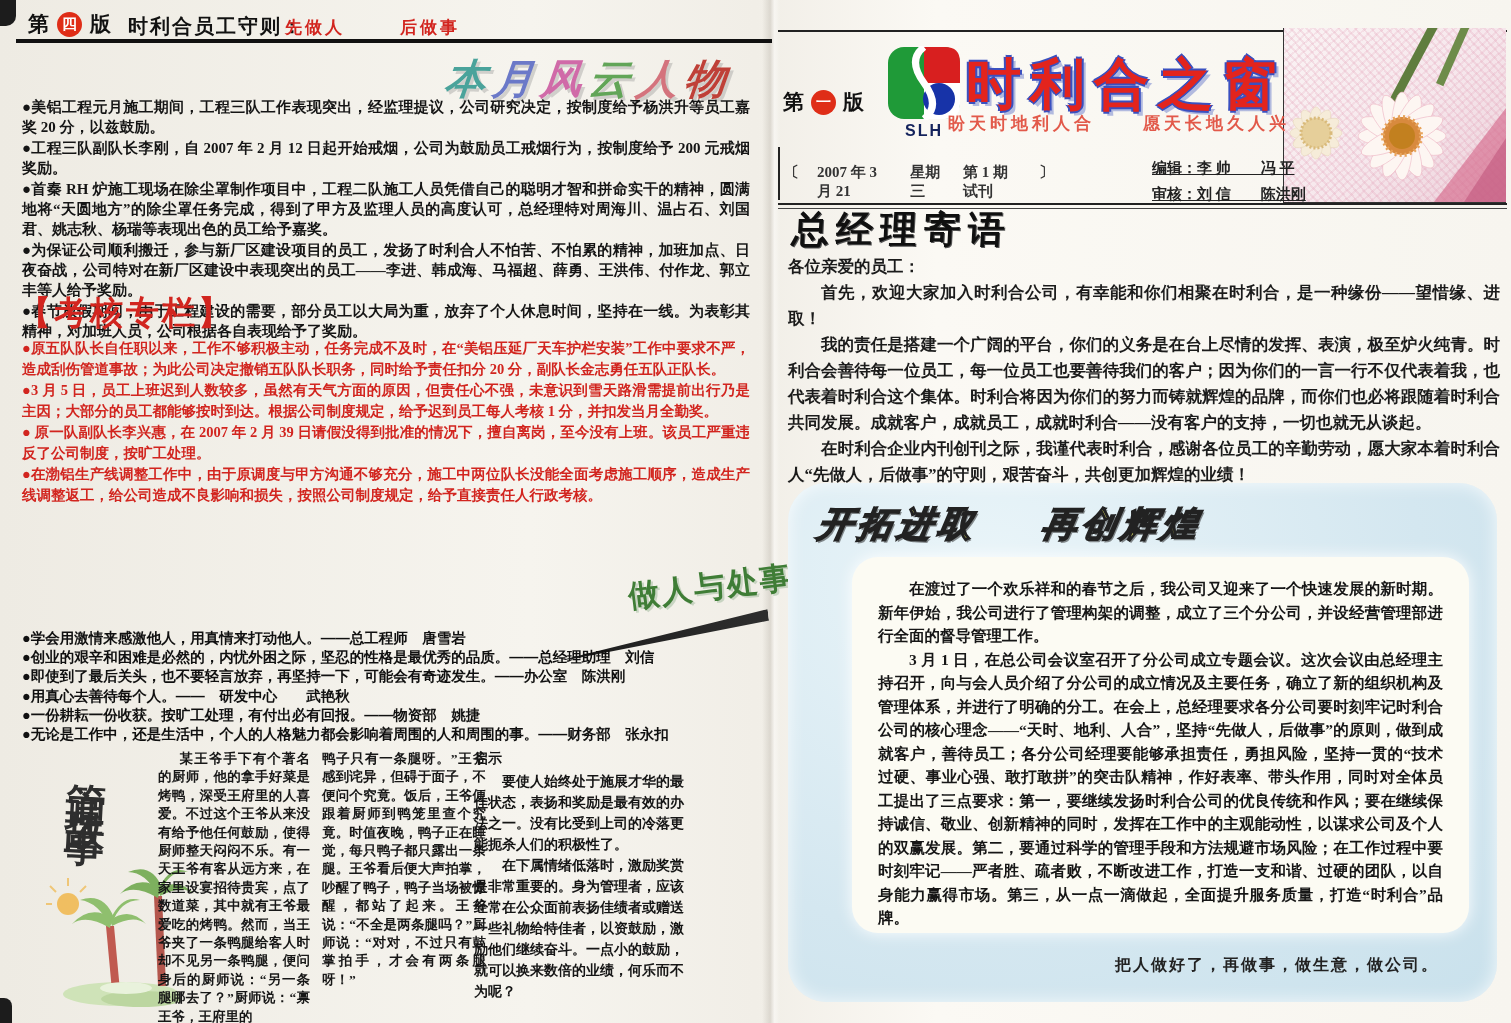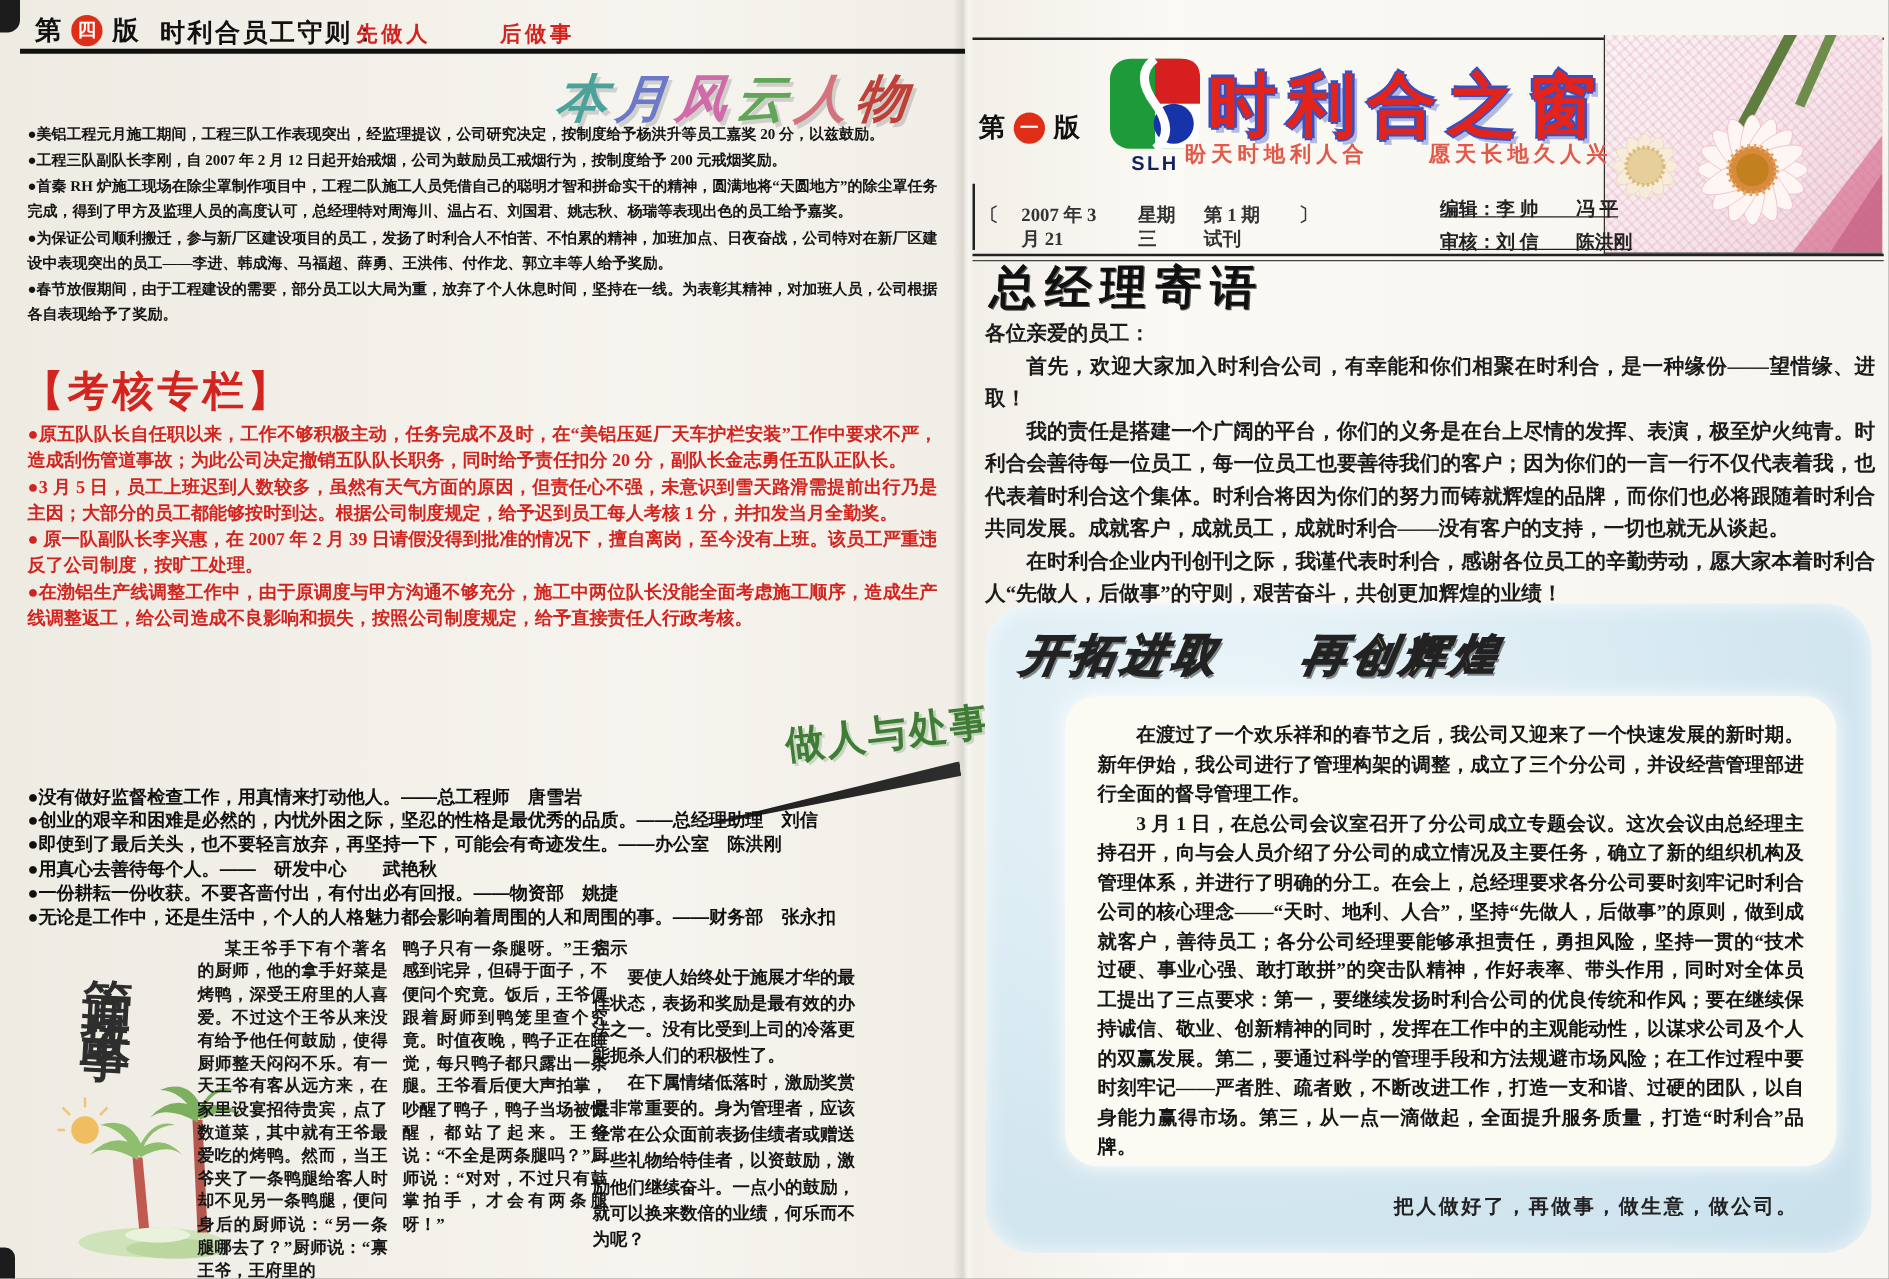--- a/index.html
+++ b/index.html
@@ -23,21 +23,21 @@
   .lp-rule{position:absolute;left:16px;top:39px;width:756px;height:4px;background:#111;}
 
   .monthly{position:absolute;left:445px;top:52px;font-family:"Liberation Serif",serif;
     font-size:41px;font-weight:900;font-style:italic;letter-spacing:7px;transform:skewX(-6deg);
     text-shadow:3px 3px 0 rgba(140,140,140,.35);}
   .monthly span:nth-of-type(1){color:#4aa39b;} .monthly span:nth-of-type(2){color:#6b79c8;}
   .monthly span:nth-of-type(3){color:#d06aa8;} .monthly span:nth-of-type(4){color:#62a558;}
   .monthly span:nth-of-type(5){color:#d4737d;} .monthly span:nth-of-type(6){color:#bf4038;}
 
   .news{position:absolute;left:22px;top:97px;width:728px;font-family:"Liberation Serif",serif;
-    font-size:12px;line-height:20px;font-weight:600;text-align:justify;color:#151515;}
+    font-size:15px;line-height:20px;font-weight:600;text-align:justify;color:#151515;}
   .news p{margin:0 0 1px 0;}
   .assess-title{position:absolute;left:18px;top:291px;font-size:33px;font-weight:900;color:#d2251f;
     letter-spacing:3px;font-family:"Liberation Serif",serif;}
   .assess{position:absolute;left:22px;top:338px;width:728px;font-family:"Liberation Serif",serif;
     font-size:14.5px;line-height:20.5px;font-weight:600;text-align:justify;color:#d2251f;}
   .assess p{margin:0 0 1px 0;}
 
   .conduct{position:absolute;left:628px;top:566px;font-family:"Liberation Serif",serif;
     font-size:31px;font-weight:900;color:#3f7d36;transform:rotate(-7deg);letter-spacing:2px;
     text-shadow:2px 2px 0 rgba(120,160,120,.35);}
@@ -146,25 +146,25 @@
       <p>●原五队队长自任职以来，工作不够积极主动，任务完成不及时，在“美铝压延厂天车护栏安装”工作中要求不严，造成刮伤管道事故；为此公司决定撤销五队队长职务，同时给予责任扣分 20 分，副队长金志勇任五队正队长。</p>
       <p>●3 月 5 日，员工上班迟到人数较多，虽然有天气方面的原因，但责任心不强，未意识到雪天路滑需提前出行乃是主因；大部分的员工都能够按时到达。根据公司制度规定，给予迟到员工每人考核 1 分，并扣发当月全勤奖。</p>
       <p>● 原一队副队长李兴惠，在 2007 年 2 月 39 日请假没得到批准的情况下，擅自离岗，至今没有上班。该员工严重违反了公司制度，按旷工处理。</p>
       <p>●在渤铝生产线调整工作中，由于原调度与甲方沟通不够充分，施工中两位队长没能全面考虑施工顺序，造成生产线调整返工，给公司造成不良影响和损失，按照公司制度规定，给予直接责任人行政考核。</p>
     </div>
 
     <div class="conduct">做人与处事</div>
     <div class="swoosh"></div>
 
     <div class="quotes">
-      <p>●没有做好监督检查工作，用真情来打动他人。——总工程师　唐雪岩</p>
+      <p>●学会用激情来感激他人，用真情来打动他人。——总工程师　唐雪岩</p>
       <p>●创业的艰辛和困难是必然的，内忧外困之际，坚忍的性格是最优秀的品质。——总经理助理　刘信</p>
       <p>●即使到了最后关头，也不要轻言放弃，再坚持一下，可能会有奇迹发生。——办公室　陈洪刚</p>
       <p>●用真心去善待每个人。——　研发中心　　武艳秋</p>
-      <p>●一份耕耘一份收获。不要吝啬付出，有付出必有回报。——物资部　姚捷</p>
+      <p>●一份耕耘一份收获。按旷工处理，有付出必有回报。——物资部　姚捷</p>
       <p>●无论是工作中，还是生活中，个人的人格魅力都会影响着周围的人和周围的事。——财务部　张永扣</p>
     </div>
 
     <div class="story-title">管理故事</div>
 
     <svg class="palm" width="150" height="145" viewBox="0 0 150 145">
       <circle cx="22" cy="38" r="11" fill="#f0b64a" opacity=".85"></circle>
       <g stroke="#f0b64a" stroke-width="2" opacity=".7">
           <line x1="22" y1="20" x2="22" y2="12"></line>
           <line x1="6" y1="38" x2="-2" y2="38"></line>

